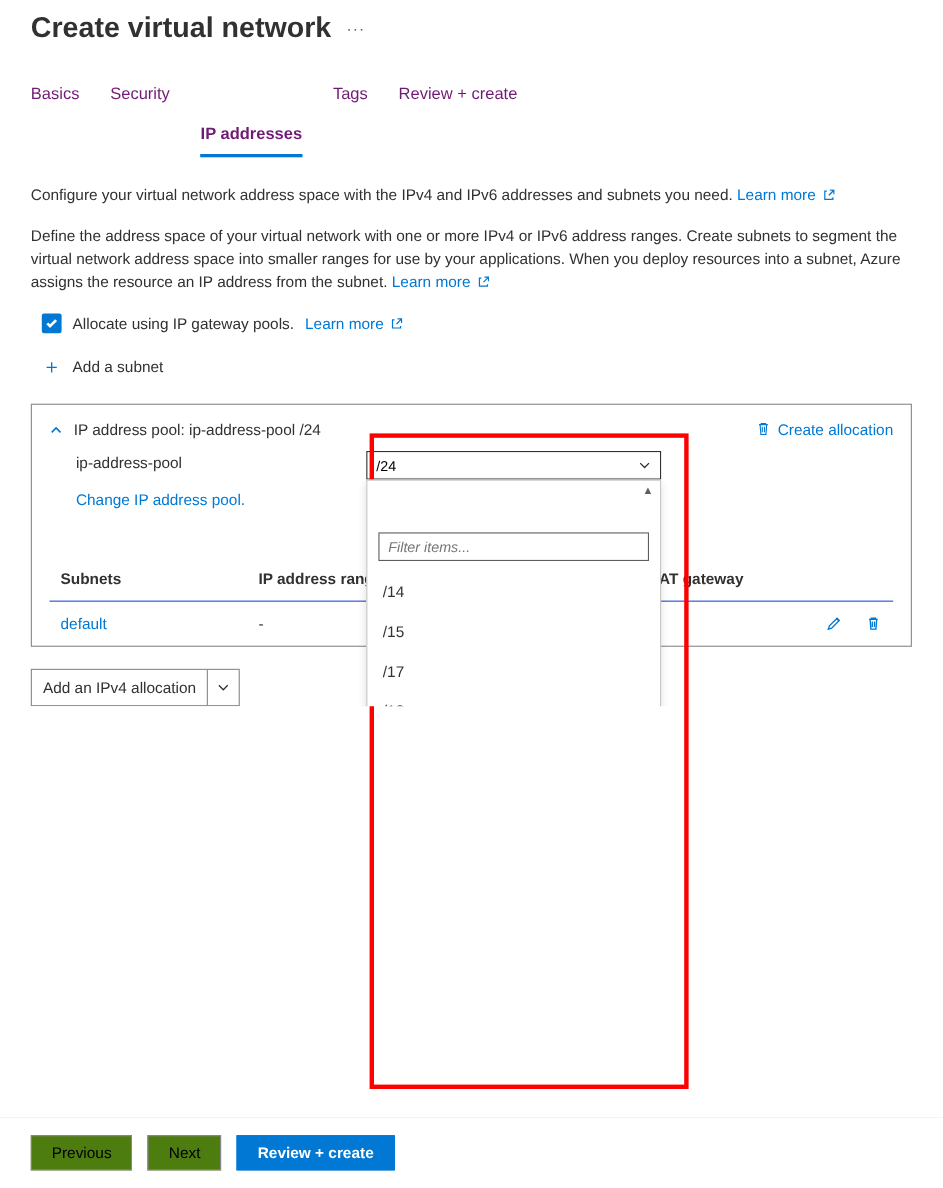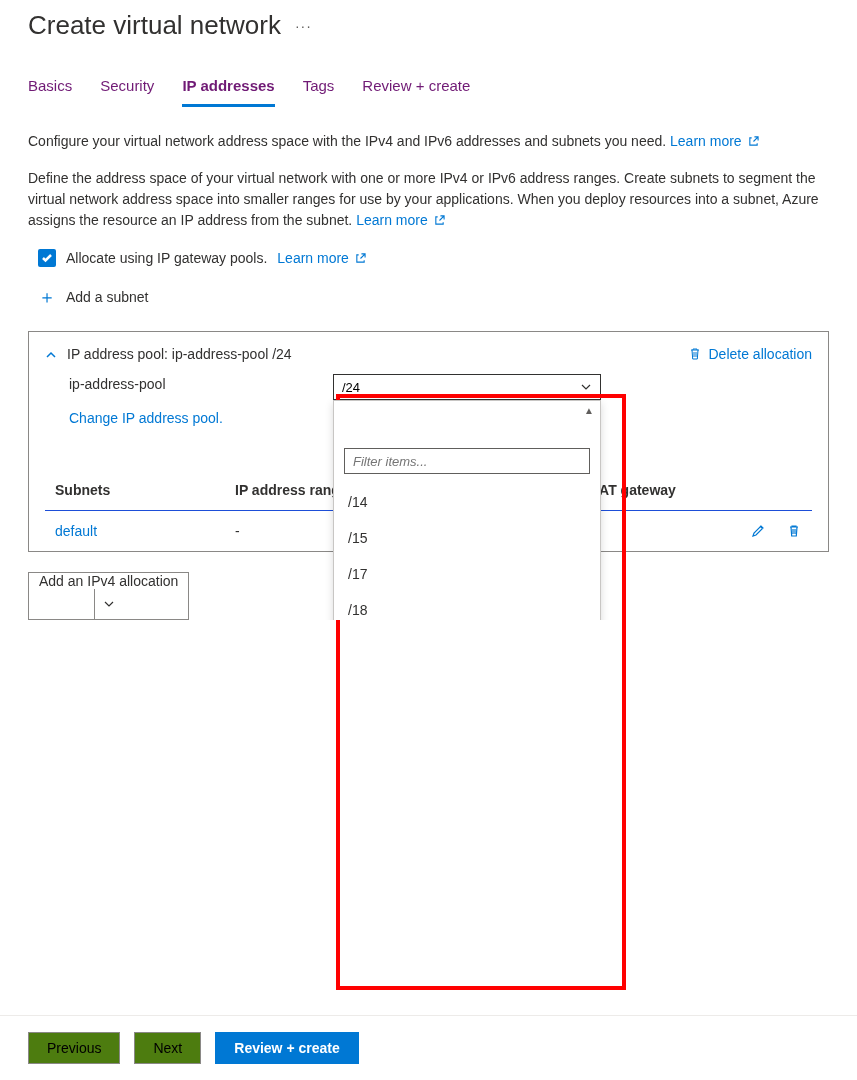--- a/index.html
+++ b/index.html
@@ -6,25 +6,25 @@
   body {
     margin: 0;
     font-family: "Segoe UI", -apple-system, sans-serif;
     font-size: 14px;
     color: #323130;
     background: #fff;
     width: 857px;
   }
   .page { padding: 10px 28px 0 28px; }
   .title-row { display: flex; align-items: center; gap: 14px; margin-bottom: 30px; }
-  h1 { font-size: 26px; font-weight: 400; margin: 0; text-align: center; }
+  h1 { font-size: 26px; font-weight: 700; margin: 0; text-align: center; }
   .ellipsis { color: #605e5c; font-size: 14px; letter-spacing: 1px; cursor: pointer; }
   .tabs { display: flex; gap: 28px; border-bottom: 0; margin-bottom: 24px; }
   .tab { padding: 6px 0 10px 0; cursor: pointer; font-size: 15px; color: #701a75; border-bottom: 3px solid transparent; }
-  .tab.active { border-bottom-color: #0078d4; font-weight: 600; }
+  .tab.active { border-bottom-color: #0078d4; font-weight: 600; margin-top: 36px; }
   .para { margin: 0 0 16px 0; line-height: 1.5; color: #323130; }
   .link { color: #0078d4; cursor: pointer; }
   .link svg { vertical-align: -1px; margin-left: 2px; }
   .checkbox-row { display: flex; align-items: center; gap: 10px; margin: 18px 0 18px 10px; }
   .checkbox {
     width: 18px; height: 18px; background: #0078d4; border-radius: 2px;
     display: flex; align-items: center; justify-content: center; cursor: pointer;
   }
   .checkbox svg { stroke: #fff; stroke-width: 2.5; fill: none; }
   .action-row { display: flex; align-items: center; gap: 10px; margin: 14px 0 22px 10px; cursor: pointer; color: #323130; }
@@ -52,21 +52,21 @@
   .subnet-head { font-weight: 600; border-bottom: 1px solid #1d4ed8; }
   .subnet-row { align-items: flex-start; }
   .col-1 { width: 180px; }
   .col-2 { width: 354px; }
   .col-3 { flex: 1; }
   .row-actions { display: flex; gap: 20px; color: #0078d4; }
   .row-actions svg { cursor: pointer; }
   .subnet-link { color: #0078d4; cursor: pointer; }
   .add-alloc {
     display: inline-flex; align-items: center; border: 1px solid #8a8886;
-    height: 48px; margin-top: 20px; cursor: pointer; background: #fff; flex-direction: column;
+    height: 34px; margin-top: 20px; cursor: pointer; background: #fff;
   }
   .add-alloc-label { padding: 0 10px; }
   .add-alloc-split { border-left: 1px solid #8a8886; height: 100%; display: flex; align-items: center; padding: 0 8px; }
   .dropdown-panel {
     position: absolute; top: 26px; left: 0; width: 268px;
     background: #fff; border: 1px solid #c8c6c4; box-shadow: 0 3px 8px rgba(0,0,0,0.15);
     z-index: 10;
   }
   .dropdown-filter-wrap { padding: 10px; margin-top: 37px; }
   .dropdown-filter {
@@ -159,21 +159,21 @@
           <svg width="12" height="12" viewBox="0 0 12 12">
               <path d="M2 8l4-4 4 4" fill="none" stroke="#0078d4" stroke-width="1.5"></path>
             </svg>
         </span>
         <span class="pool-title">IP address pool: ip-address-pool /24</span>
       </div>
       <div class="delete-link">
         <svg width="14" height="14" viewBox="0 0 14 14">
             <path d="M3 3h8M5 3V2h4v1M4 3l.7 9h4.6L10 3M6 5v5M8 5v5" fill="none" stroke="#0078d4" stroke-width="1"></path>
           </svg>
-        <span>Delete allocation</span>
+        <span>Create allocation</span>
       </div>
     </div>
 
     <div class="pool-row">
       <div class="pool-name">ip-address-pool</div>
       <div class="select-wrap">
         <button class="select-btn">
           <span>/24</span>
           <svg width="12" height="12" viewBox="0 0 12 12">
               <path d="M2 4l4 4 4-4" fill="none" stroke="#323130" stroke-width="1.2"></path>

